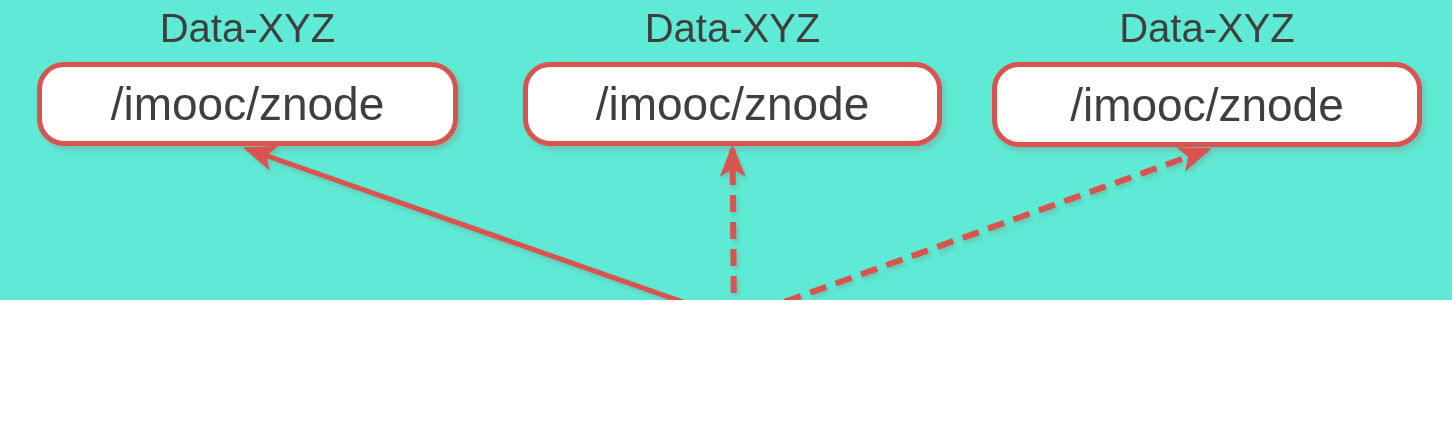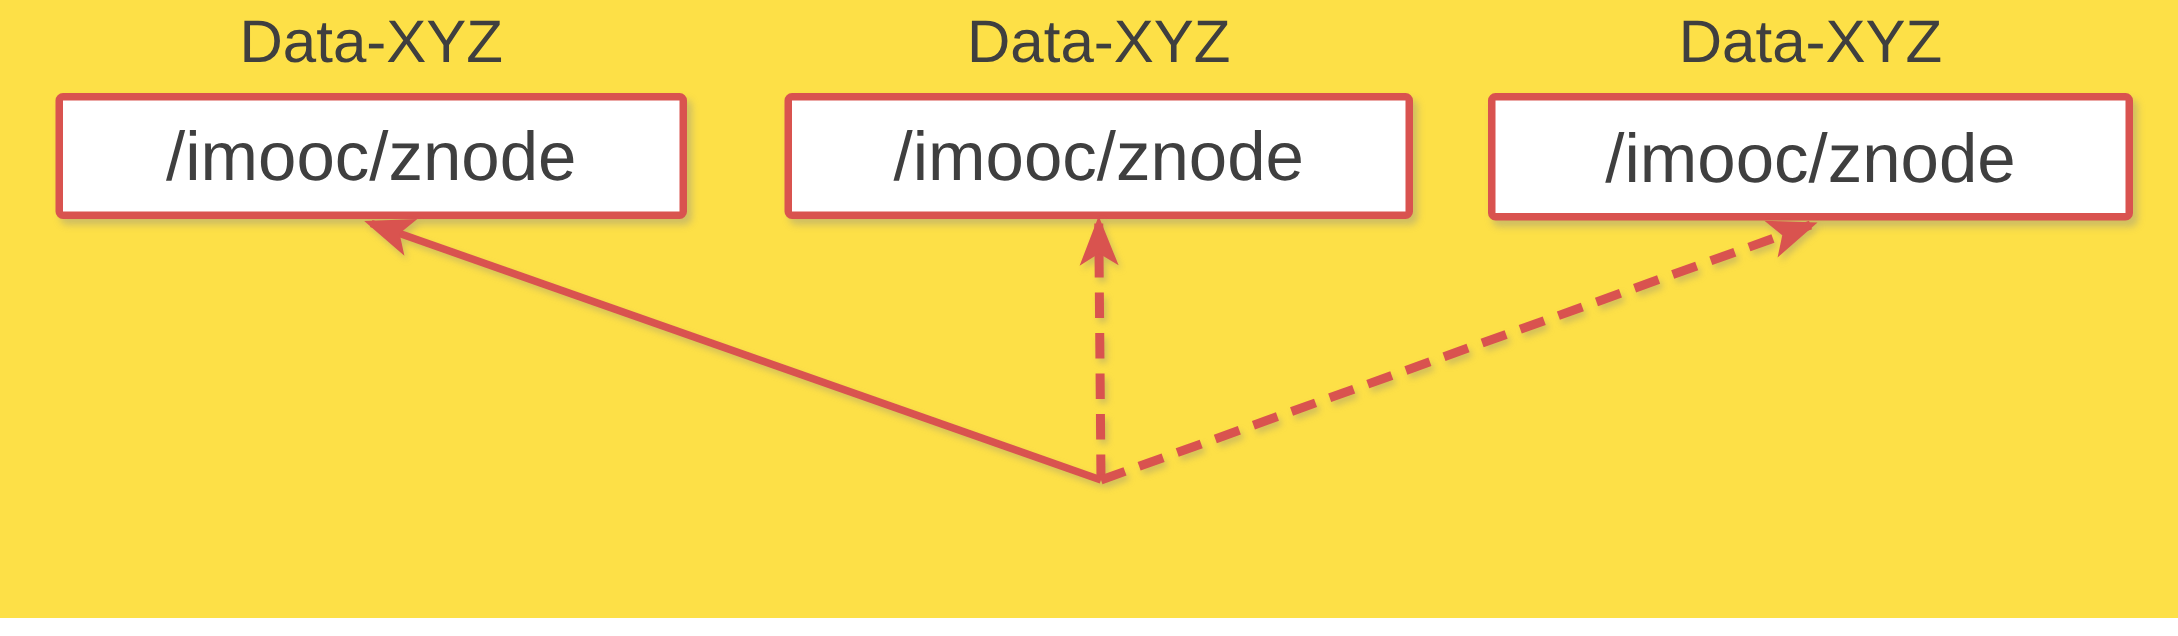--- a/index.html
+++ b/index.html
@@ -4,41 +4,41 @@
 <style>
   html, body {
     margin: 0;
     padding: 0;
     background: #ffffff;
     font-family: "Liberation Sans", "DejaVu Sans", sans-serif;
   }
   .canvas {
     position: relative;
     width: 1452px;
-    height: 412px;
-    background: #fde047;
+    height: 300px;
+    background: #5eead4;
     overflow: hidden;
   }
   .node-label {
     position: absolute;
     top: 0;
     height: 56px;
     line-height: 56px;
     text-align: center;
     font-size: 40px;
     font-weight: 400;
     color: #3f3f3f;
     white-space: nowrap;
   }
   .znode-box, .client-box {
     position: absolute;
     box-sizing: border-box;
     background: #ffffff;
     border: 5px solid #d9534f;
-    border-radius: 5px;
+    border-radius: 27px;
     box-shadow: 3px 4px 5px rgba(140,140,140,0.40);
     display: flex;
     align-items: center;
     justify-content: center;
     color: #3f3f3f;
     white-space: nowrap;
   }
   .znode-box { font-size: 46px; }
   .client-box { font-size: 42px; letter-spacing: 5px; }
 

